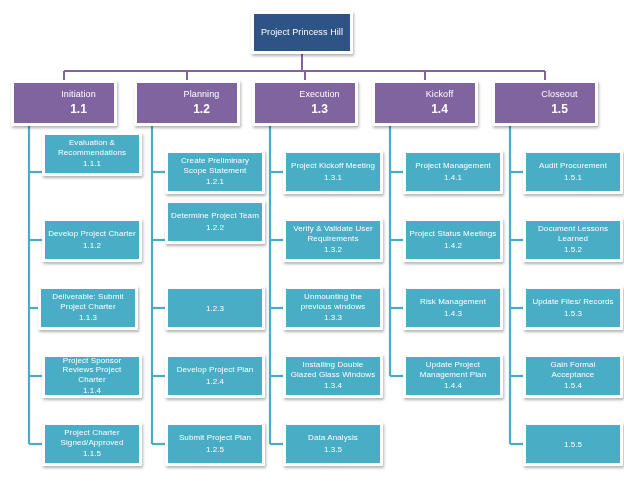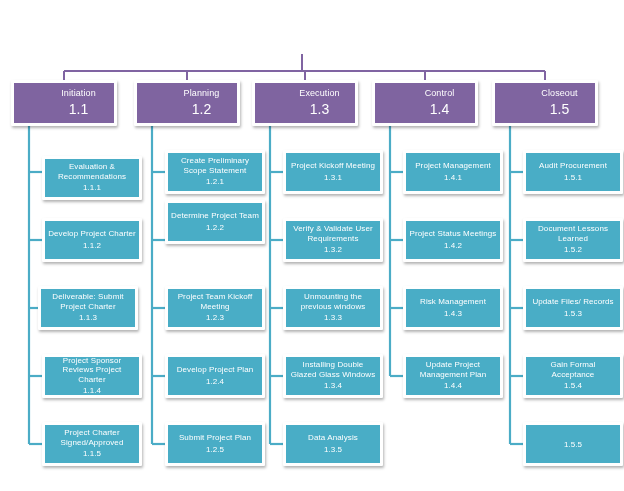--- a/index.html
+++ b/index.html
@@ -86,21 +86,22 @@
     top: 80px;
   }
   .node-l2 .fill {
     background: #7f64a0;
     padding-left: 32px;
   }
   .node-l2 .label {
     font-size: 9px;
   }
   .node-l2 .code {
-    font-size: 14px;
+    font-size: 12px;
+    font-weight: bold;
   }
 
   
   .node-l3 {
     width: 100px;
     height: 44px;
   }
   .node-l3 .fill {
     background: #49adc6;
   }
@@ -152,20 +153,25 @@
         <line x1="390" y1="376" x2="403" y2="376"></line>
         <line x1="510" y1="126" x2="510" y2="444"></line>
         <line x1="510" y1="172" x2="523" y2="172"></line>
         <line x1="510" y1="240" x2="523" y2="240"></line>
         <line x1="510" y1="308" x2="523" y2="308"></line>
         <line x1="510" y1="376" x2="523" y2="376"></line>
         <line x1="510" y1="444" x2="523" y2="444"></line>
       </g>
   </svg>
 
+  <div class="node" id="node-root">
+    <div class="fill">
+      <span class="label">Project Princess Hill</span>
+    </div>
+  </div>
 
   <div id="phase-layer">
       <div class="node node-l2" style="left: 11px; top: 80px; width: 106px; height: 46px;">
         <div class="fill">
           <span class="label">Initiation</span>
           <span class="code">1.1</span>
         </div>
       </div>
       <div class="node node-l2" style="left: 134px; top: 80px; width: 106px; height: 46px;">
         <div class="fill">
@@ -174,33 +180,33 @@
         </div>
       </div>
       <div class="node node-l2" style="left: 252px; top: 80px; width: 106px; height: 46px;">
         <div class="fill">
           <span class="label">Execution</span>
           <span class="code">1.3</span>
         </div>
       </div>
       <div class="node node-l2" style="left: 372px; top: 80px; width: 106px; height: 46px;">
         <div class="fill">
-          <span class="label">Control</span>
+          <span class="label">Kickoff</span>
           <span class="code">1.4</span>
         </div>
       </div>
       <div class="node node-l2" style="left: 492px; top: 80px; width: 106px; height: 46px;">
         <div class="fill">
           <span class="label">Closeout</span>
           <span class="code">1.5</span>
         </div>
       </div>
     </div>
   <div id="task-layer">
-      <div class="node node-l3" style="left: 42px; top: 156px; width: 100px; height: 44px;">
+      <div class="node node-l3" style="left: 42px; top: 132px; width: 100px; height: 44px;">
         <div class="fill">
           <span class="label">Evaluation &amp; Recommendations</span>
           <span class="code">1.1.1</span>
         </div>
       </div>
       <div class="node node-l3" style="left: 42px; top: 218px; width: 100px; height: 44px;">
         <div class="fill">
           <span class="label">Develop Project Charter</span>
           <span class="code">1.1.2</span>
         </div>
@@ -230,21 +236,20 @@
         </div>
       </div>
       <div class="node node-l3" style="left: 165px; top: 200px; width: 100px; height: 44px;">
         <div class="fill">
           <span class="label">Determine Project  Team</span>
           <span class="code">1.2.2</span>
         </div>
       </div>
       <div class="node node-l3" style="left: 165px; top: 286px; width: 100px; height: 44px;">
         <div class="fill">
-          <span class="label">Project Team Kickoff Meeting</span>
           <span class="code">1.2.3</span>
         </div>
       </div>
       <div class="node node-l3" style="left: 165px; top: 354px; width: 100px; height: 44px;">
         <div class="fill">
           <span class="label">Develop Project  Plan</span>
           <span class="code">1.2.4</span>
         </div>
       </div>
       <div class="node node-l3" style="left: 165px; top: 422px; width: 100px; height: 44px;">

